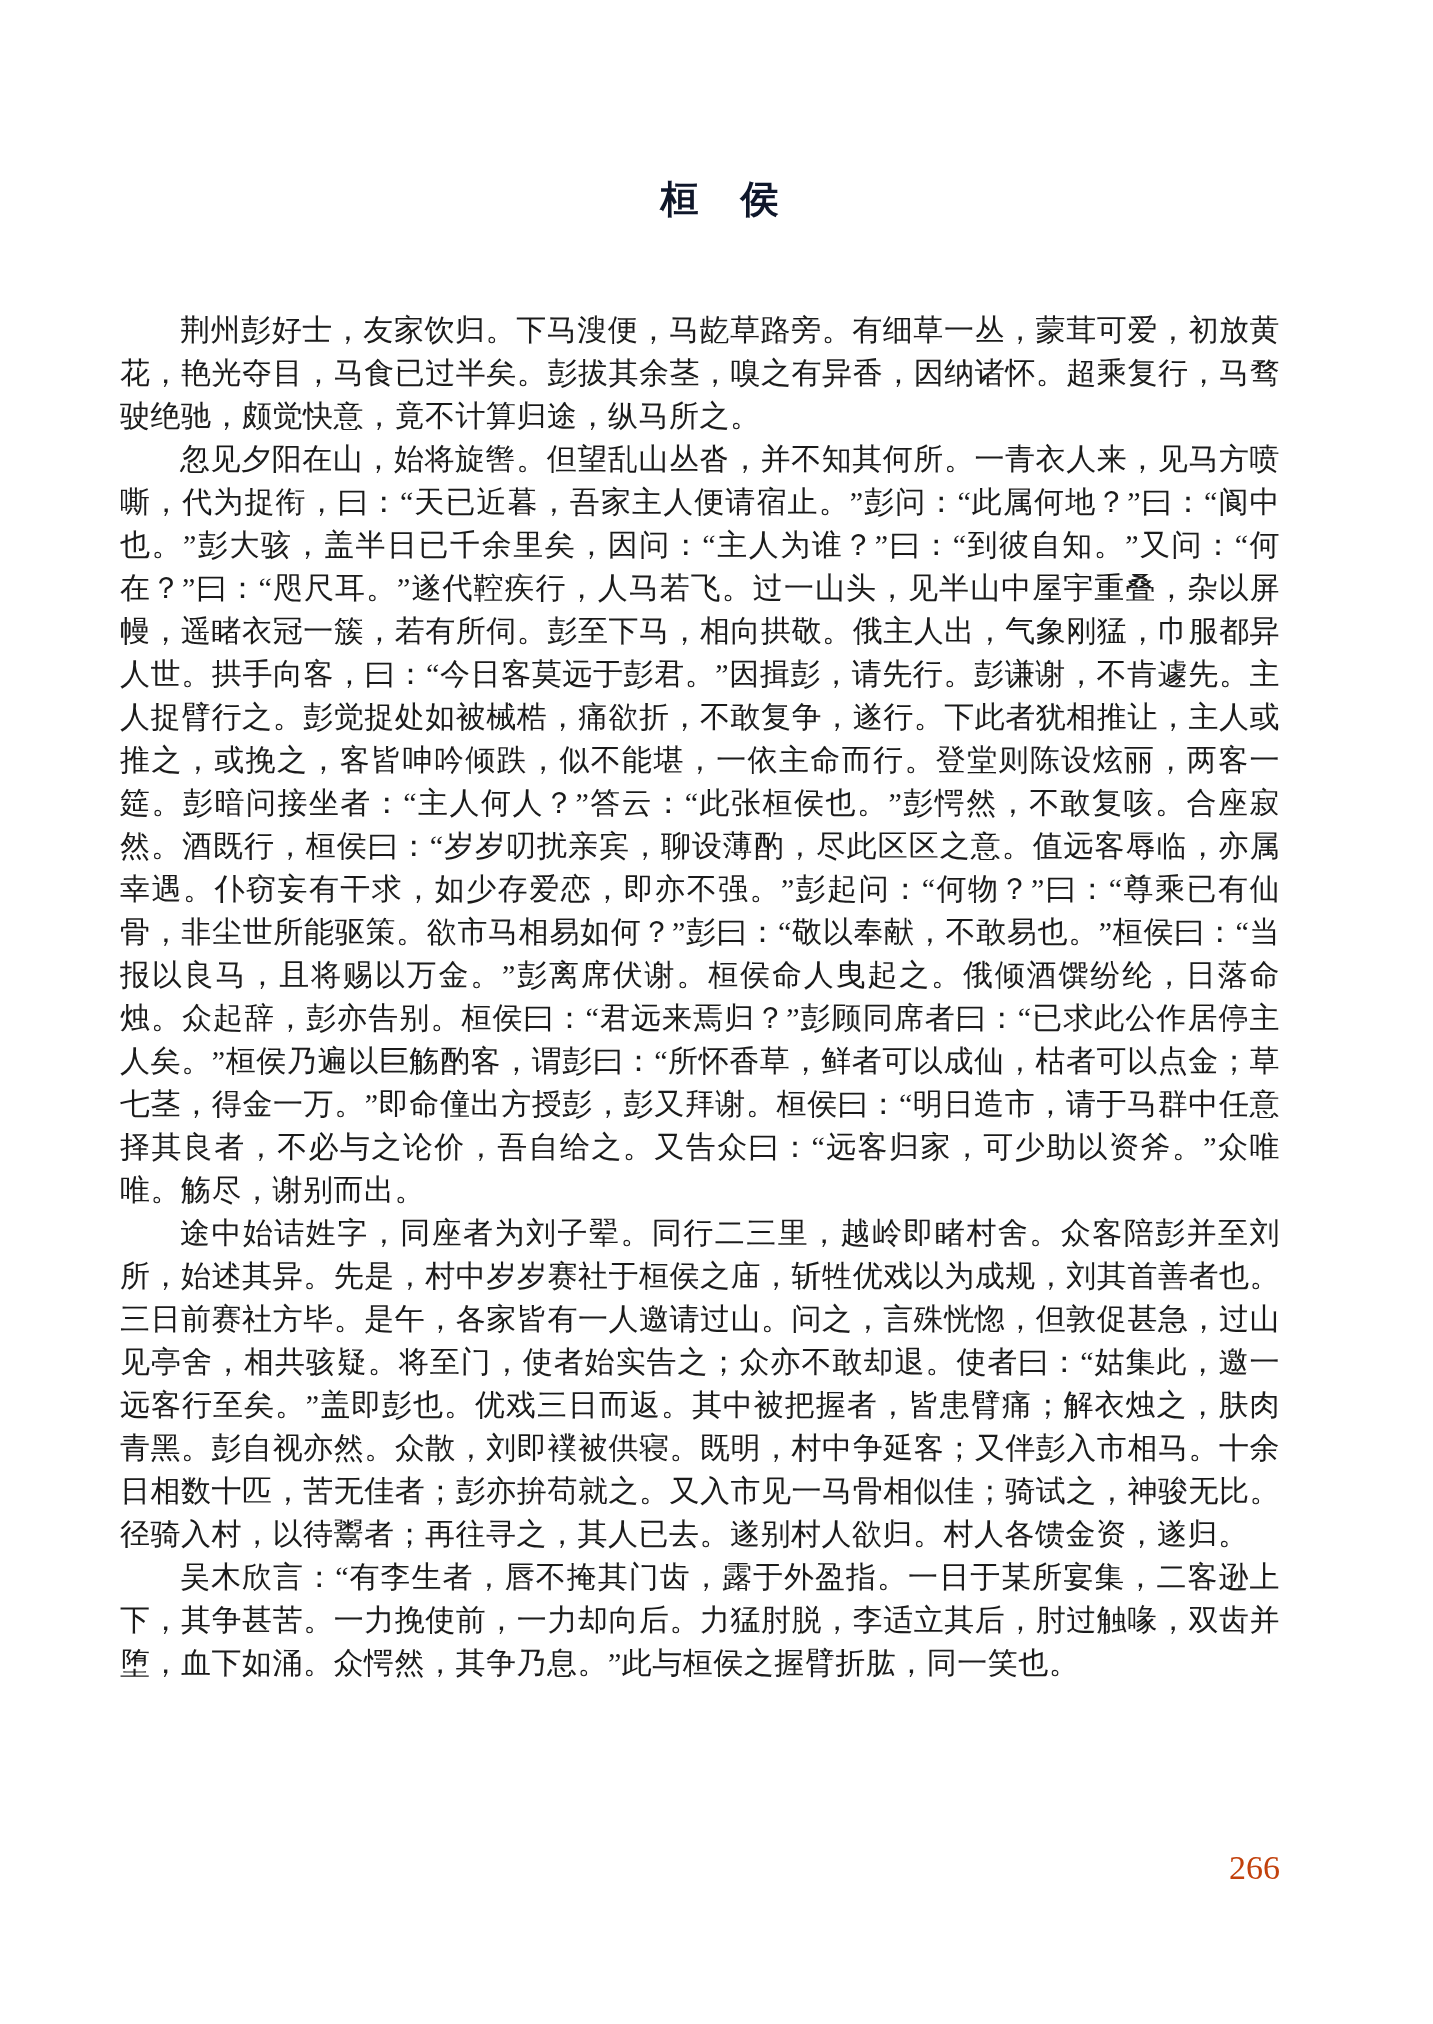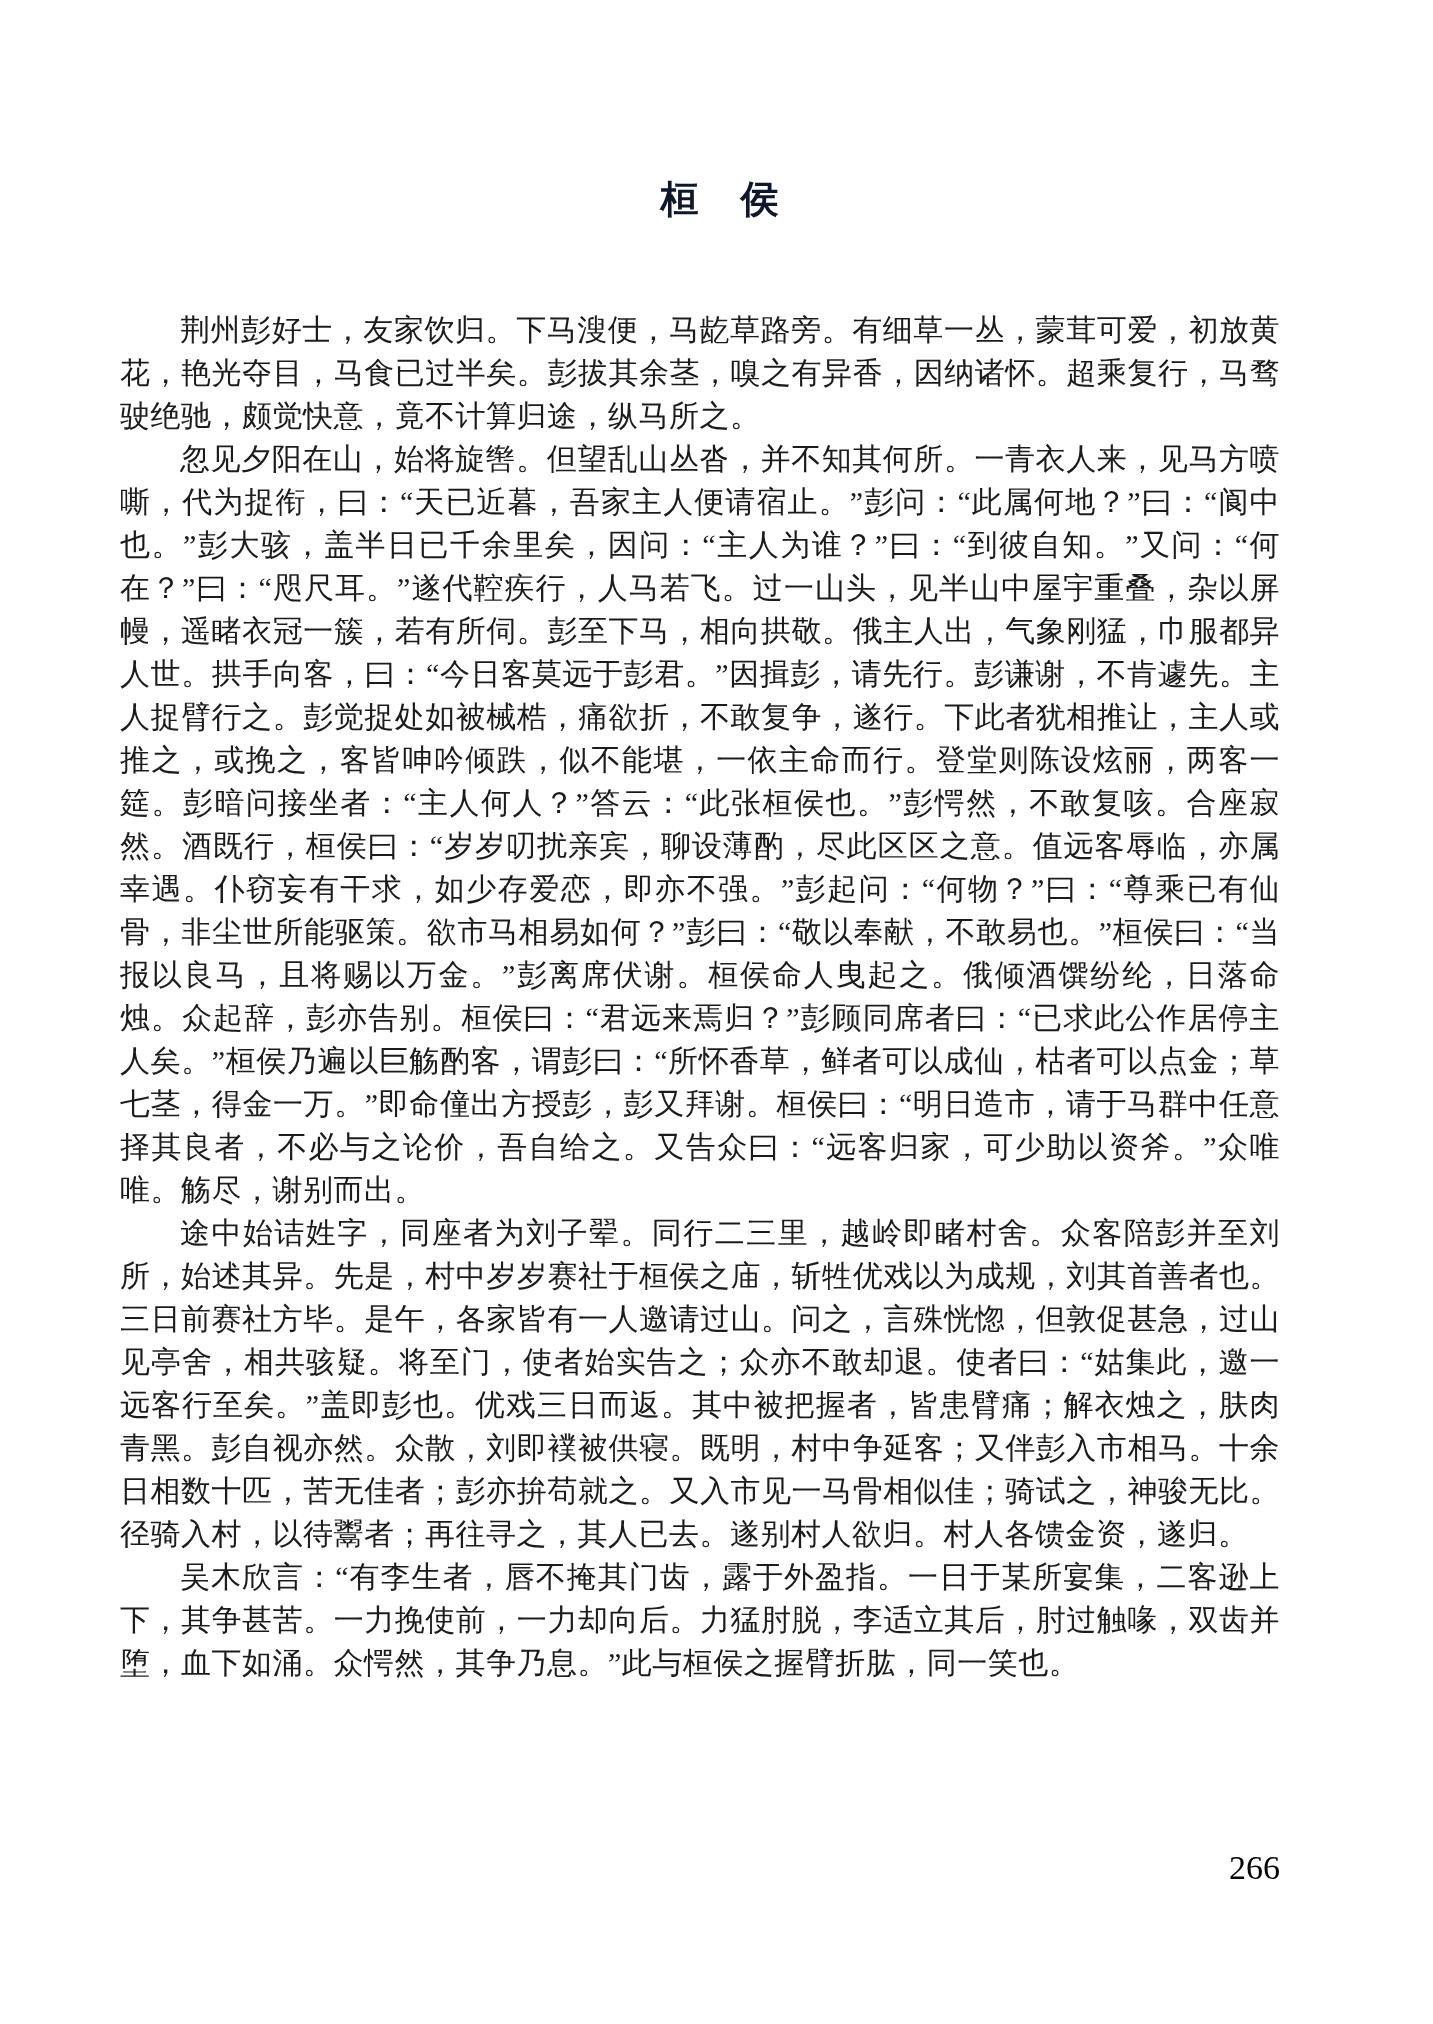--- a/index.html
+++ b/index.html
@@ -47,21 +47,21 @@
     padding: 0;
     text-indent: 2em;
   }
   .page-number {
     position: absolute;
     top: 1848px;
     right: 153px;
     font-family: "Liberation Serif", "DejaVu Serif", serif;
     font-size: 34px;
     line-height: 40px;
-    color: #000000;
+    color: #c2410c;
   }
 </style>
 </head>
 <body>
 
 <div class="page">
 
   <h1 class="doc-title">桓　侯</h1>
 
   <main class="story-body">

